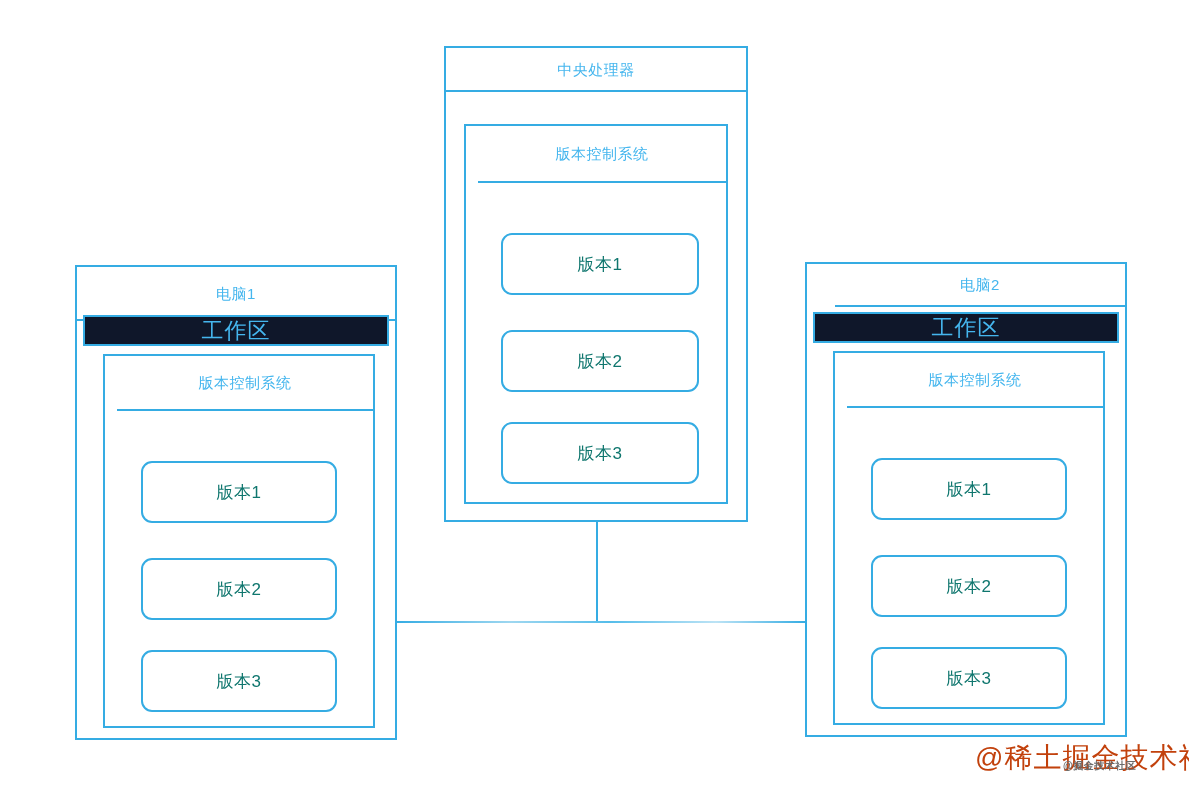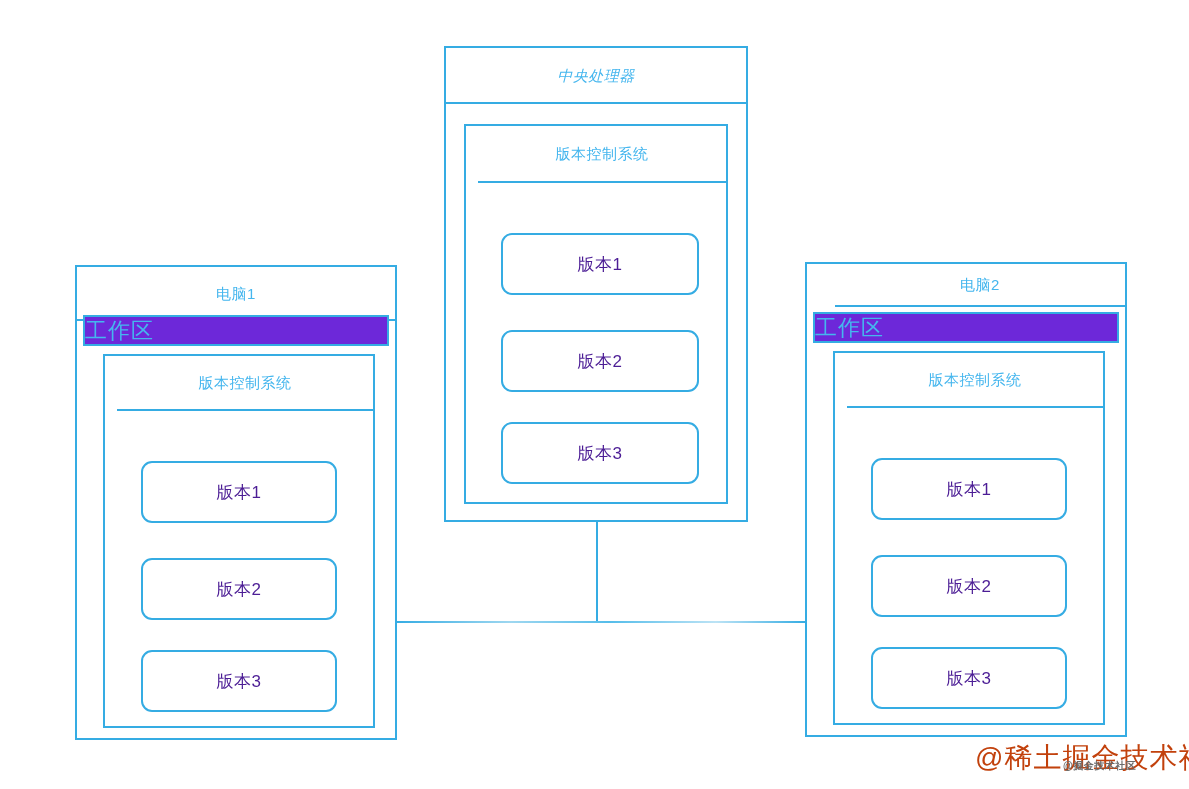--- a/index.html
+++ b/index.html
@@ -28,24 +28,24 @@
   .inner-box {
     position: absolute;
     box-sizing: border-box;
     border: 2px solid #35ACE3;
     background: #ffffff;
   }
   .workspace-box {
     position: absolute;
     box-sizing: border-box;
     border: 2px solid #35ACE3;
-    background: #6d28d9;
-    display: flex;
-    align-items: center;
-    justify-content: flex-start;
+    background: #0f172a;
+    display: flex;
+    align-items: center;
+    justify-content: center;
   }
   .version-box {
     position: absolute;
     box-sizing: border-box;
     border: 2px solid #35ACE3;
     border-radius: 11px;
     background: #ffffff;
     display: flex;
     align-items: center;
     justify-content: center;
@@ -91,21 +91,21 @@
     white-space: nowrap;
   }
   .vcs-text {
     color: #45B6EE;
     font-size: 15px;
     line-height: 1;
     letter-spacing: 0.5px;
     white-space: nowrap;
   }
   .version-text {
-    color: #4c1d95;
+    color: #0f766e;
     font-size: 17px;
     line-height: 1;
     letter-spacing: 0.5px;
     white-space: nowrap;
   }
 
   
   .connector-v {
     position: absolute;
     background: #35ACE3;
@@ -140,21 +140,21 @@
     white-space: nowrap;
     letter-spacing: 0.5px;
   }
 </style>
 </head>
 <body>
 
 <div id="canvas">
 
   <div class="outer-box" style="left:444px; top:46px; width:304px; height:476px;">
-    <div class="box-header" style="height:56px;font-style:italic;">
+    <div class="box-header" style="height:44px;">
       <span class="title-text">中央处理器</span>
     </div>
   </div>
 
   <div class="inner-box" style="left:464px; top:124px; width:264px; height:380px;">
     <div class="inner-header" style="height:57px;">
       <span class="vcs-text">版本控制系统</span>
     </div>
   </div>
 

